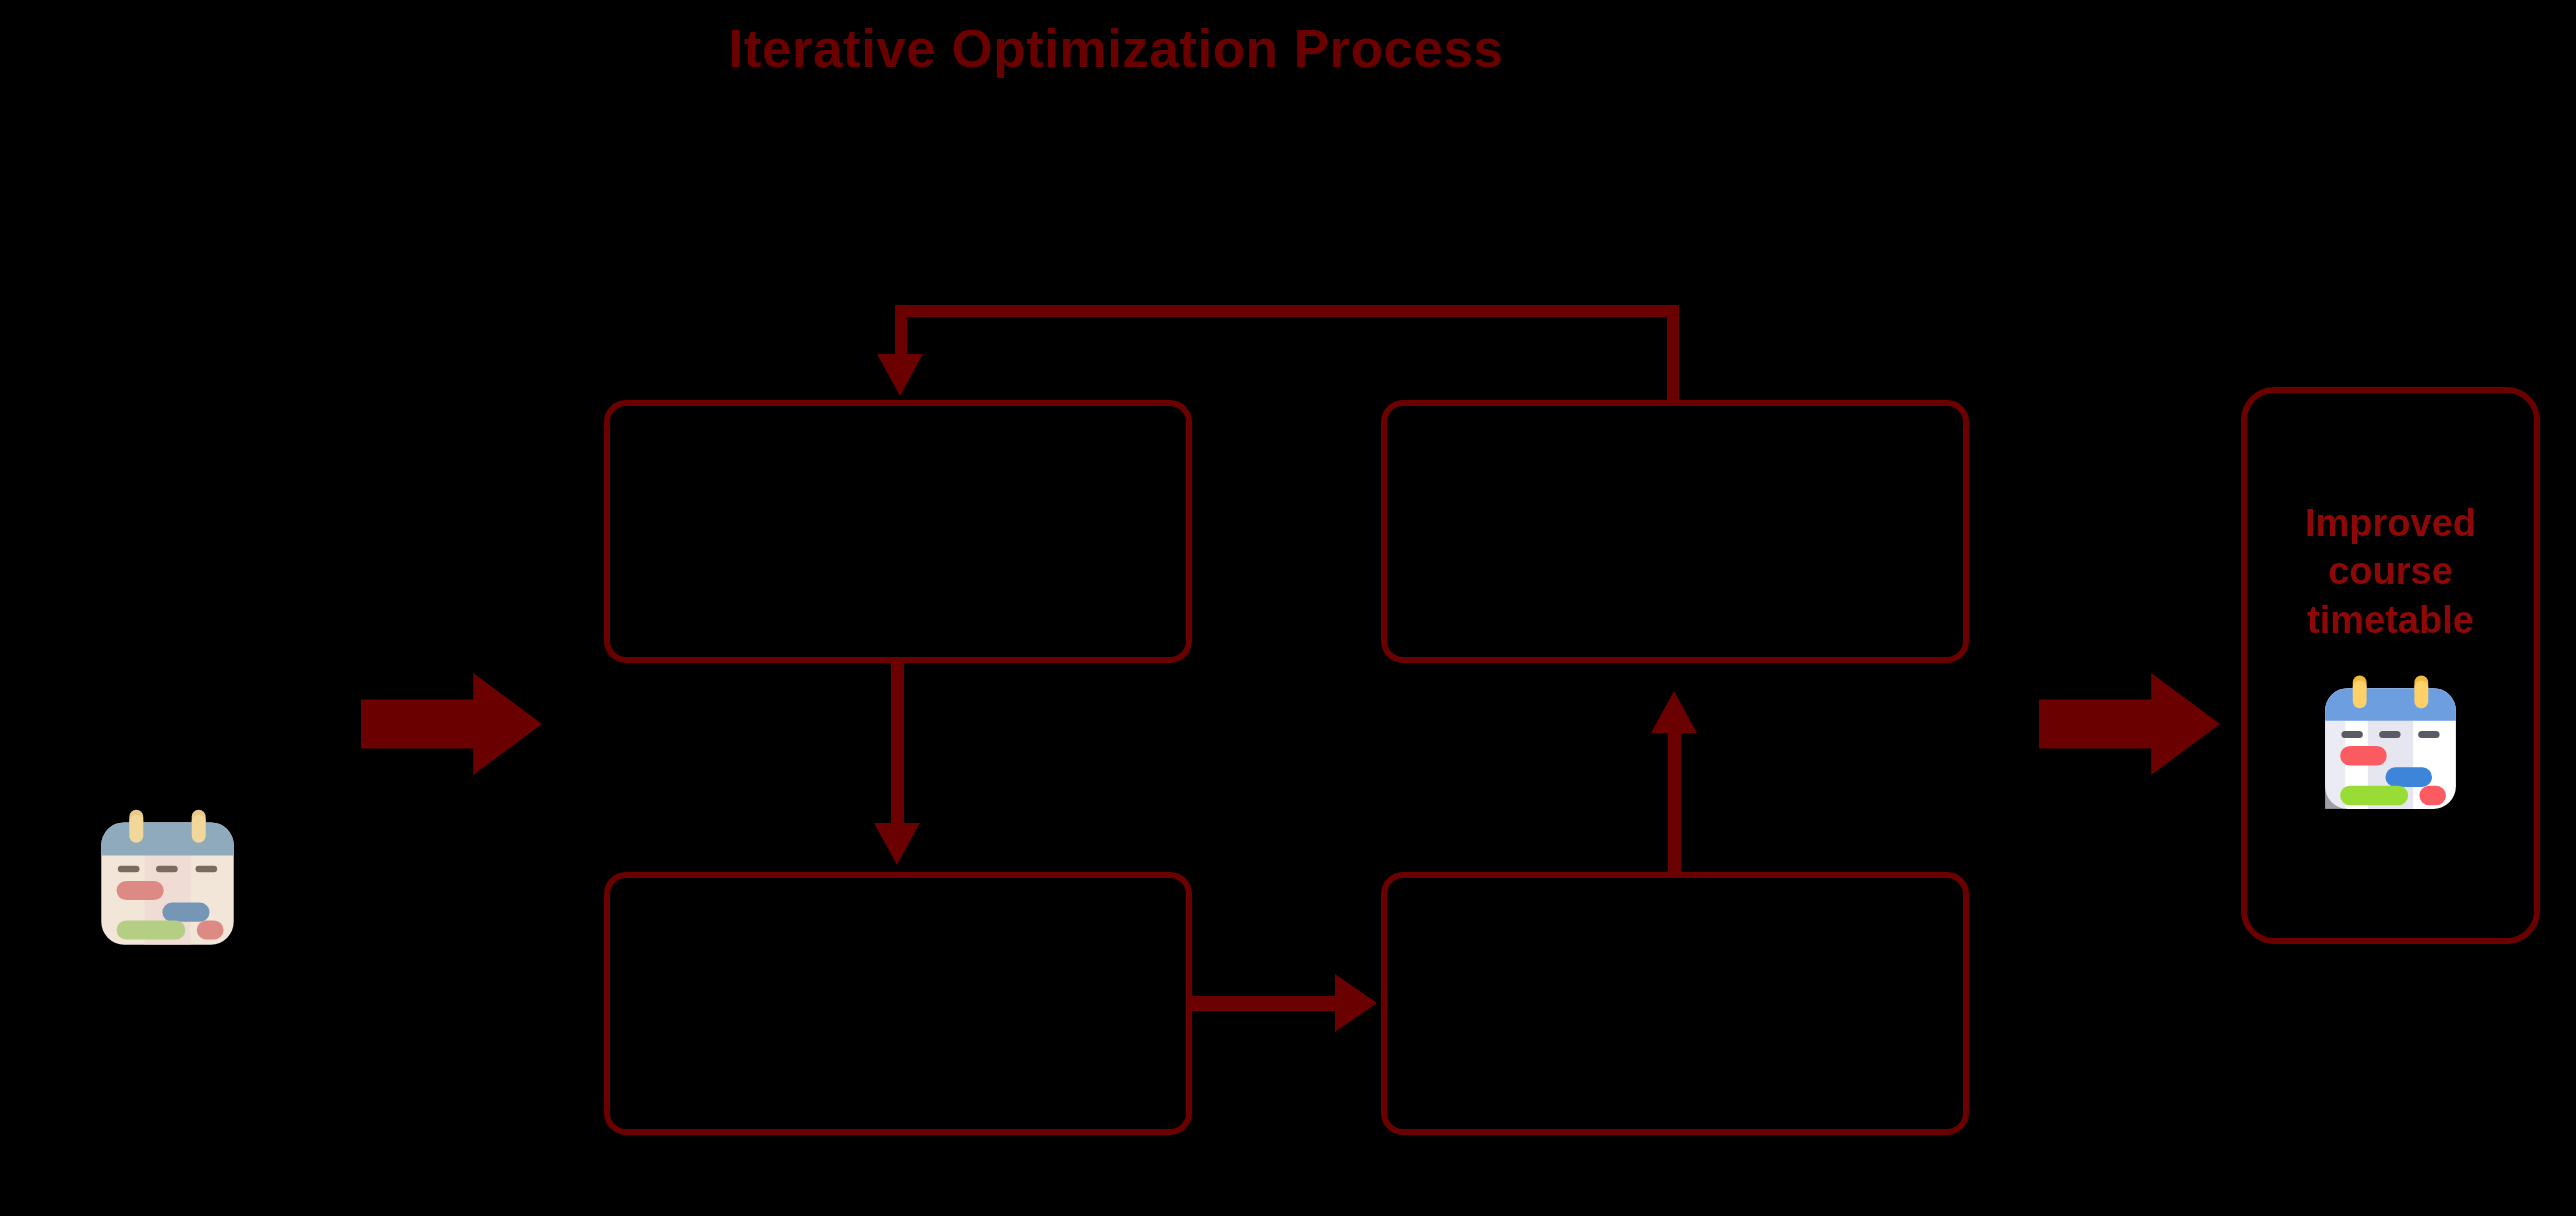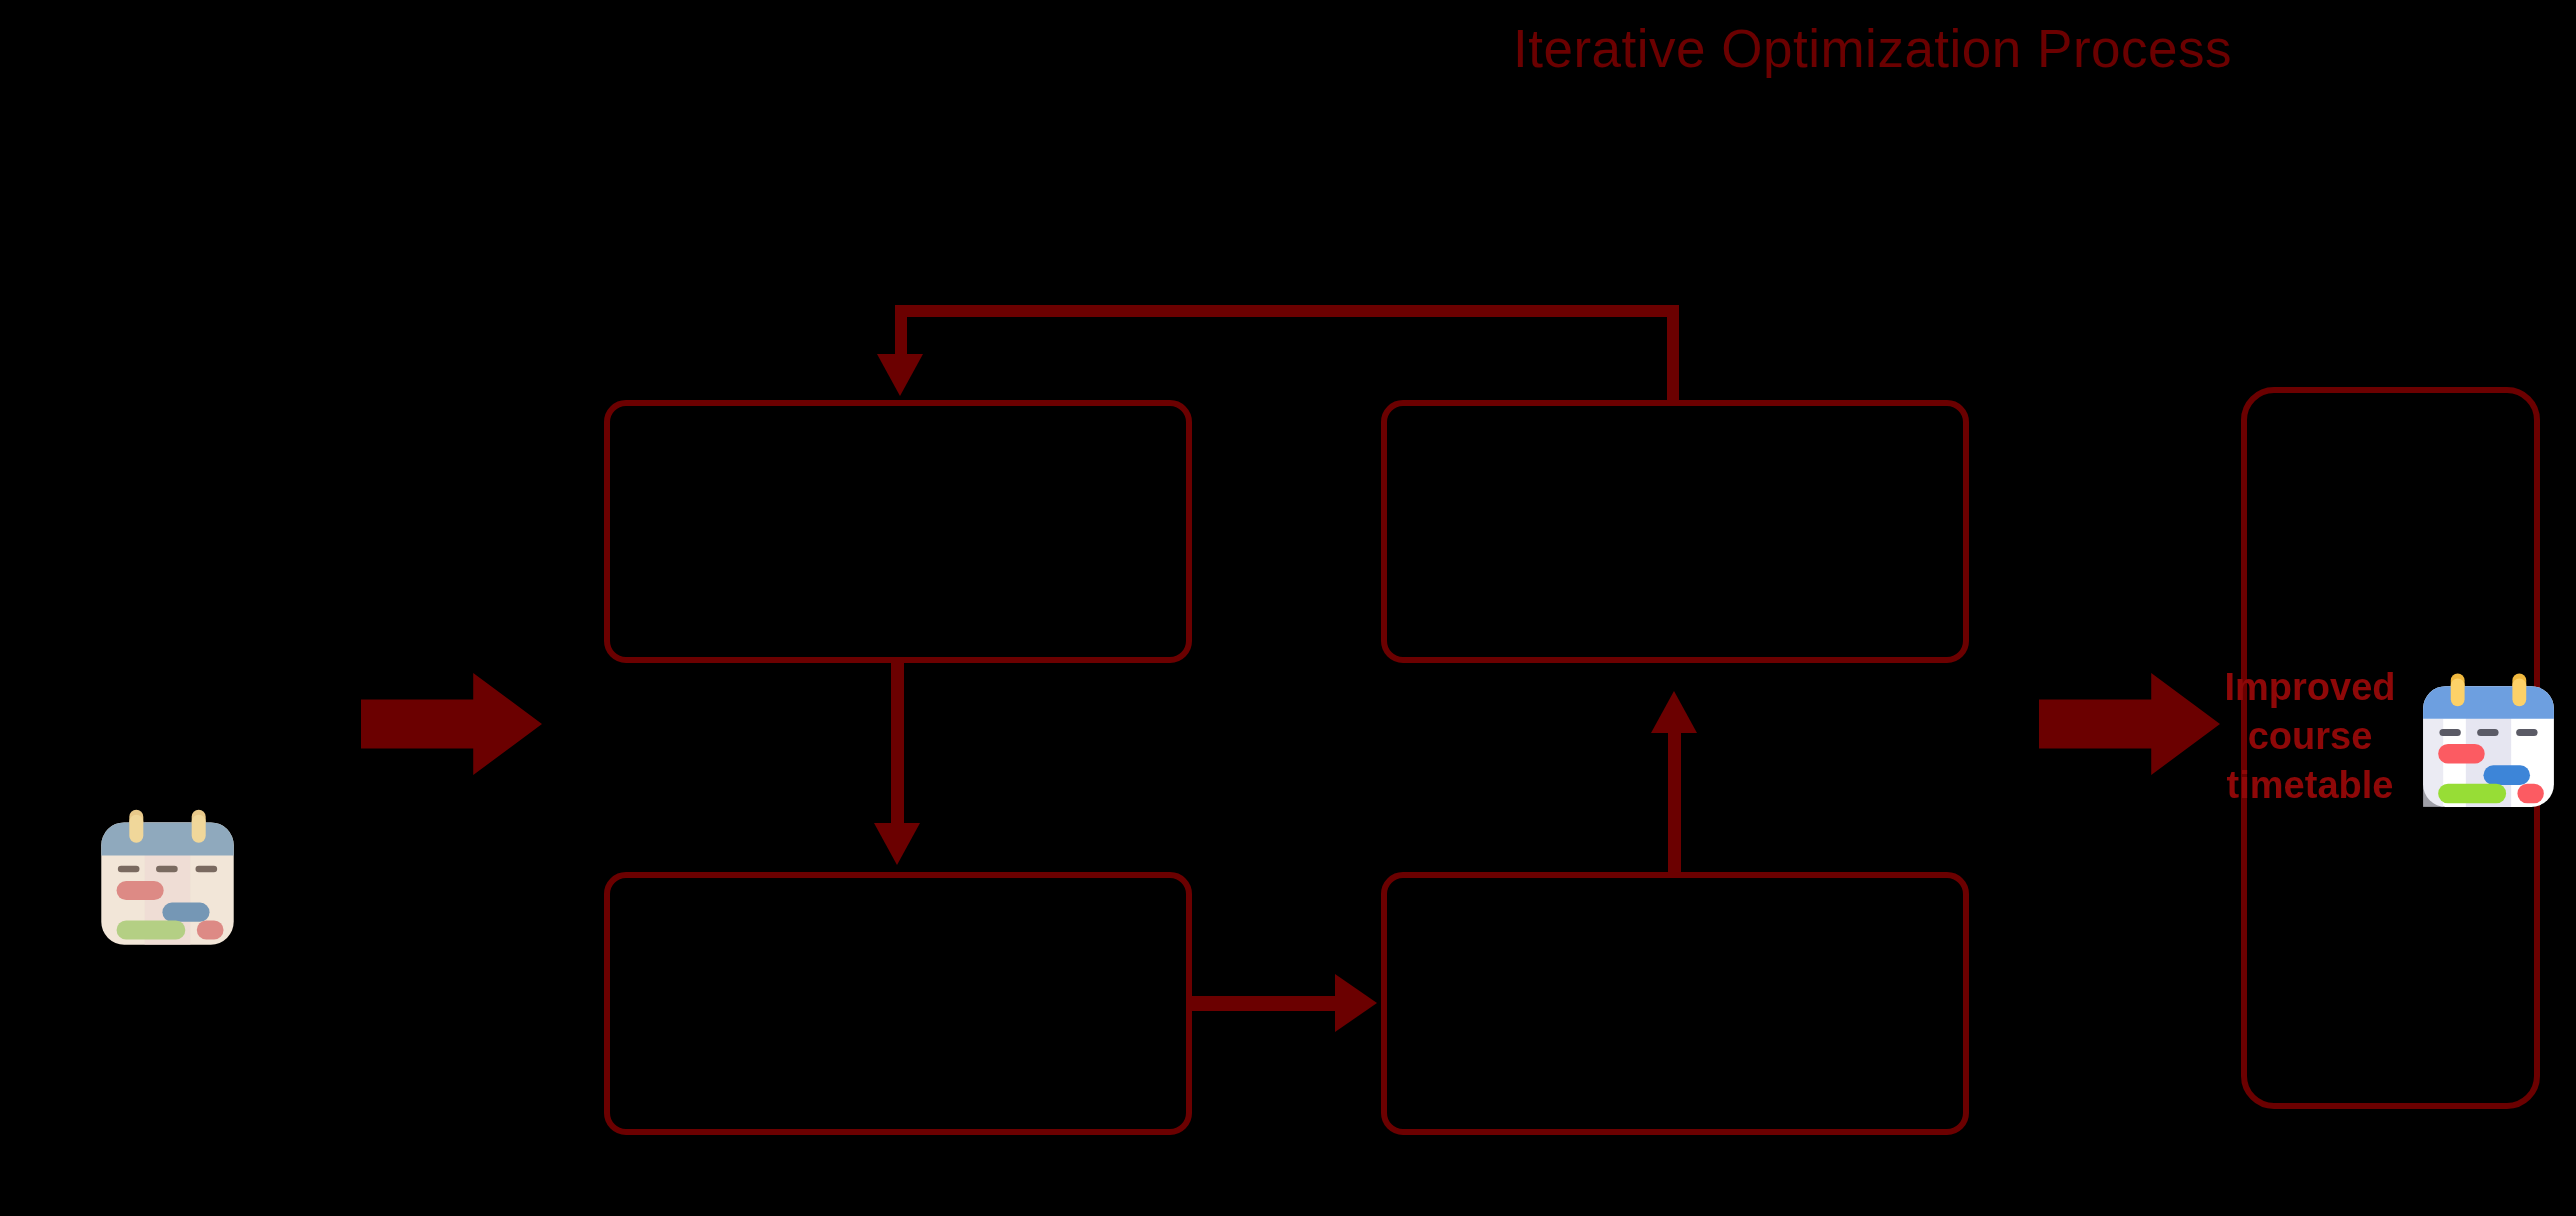--- a/index.html
+++ b/index.html
@@ -18,24 +18,24 @@
     background: #000000;
     overflow: hidden;
   }
 
   
   #diagram-title {
     position: absolute;
     left: 0;
     top: 20px;
     width: 2232px;
-    text-align: right;
+    text-align: center;
     color: #6b0000;
     font-size: 53px;
-    font-weight: normal;
+    font-weight: bold;
     letter-spacing: 0.5px;
     line-height: 1.1;
     white-space: nowrap;
   }
 
   
   .process-box {
     position: absolute;
     border: 6.3px solid #6b0000;
     border-radius: 22px;
@@ -55,27 +55,27 @@
   #box-top-right    { left: 1381px; top: 400px;  width: 588px; height: 263px; }
   #box-bottom-left  { left: 604px;  top: 872px;  width: 588px; height: 263px; }
   #box-bottom-right { left: 1381px; top: 872px;  width: 588px; height: 263px; }
 
   
   #output-panel {
     position: absolute;
     left: 2241px;
     top: 387px;
     width: 299px;
-    height: 722px;
+    height: 557px;
     border: 6.3px solid #6b0000;
     border-radius: 33px;
     background: #000000;
     box-sizing: border-box;
     display: flex;
-    flex-direction: row;
+    flex-direction: column;
     align-items: center;
     justify-content: center;
   }
   #output-panel-label {
     color: #8e0808;
     font-size: 38px;
     font-weight: bold;
     text-align: center;
     line-height: 1.28;
     padding: 0 12.7px;

